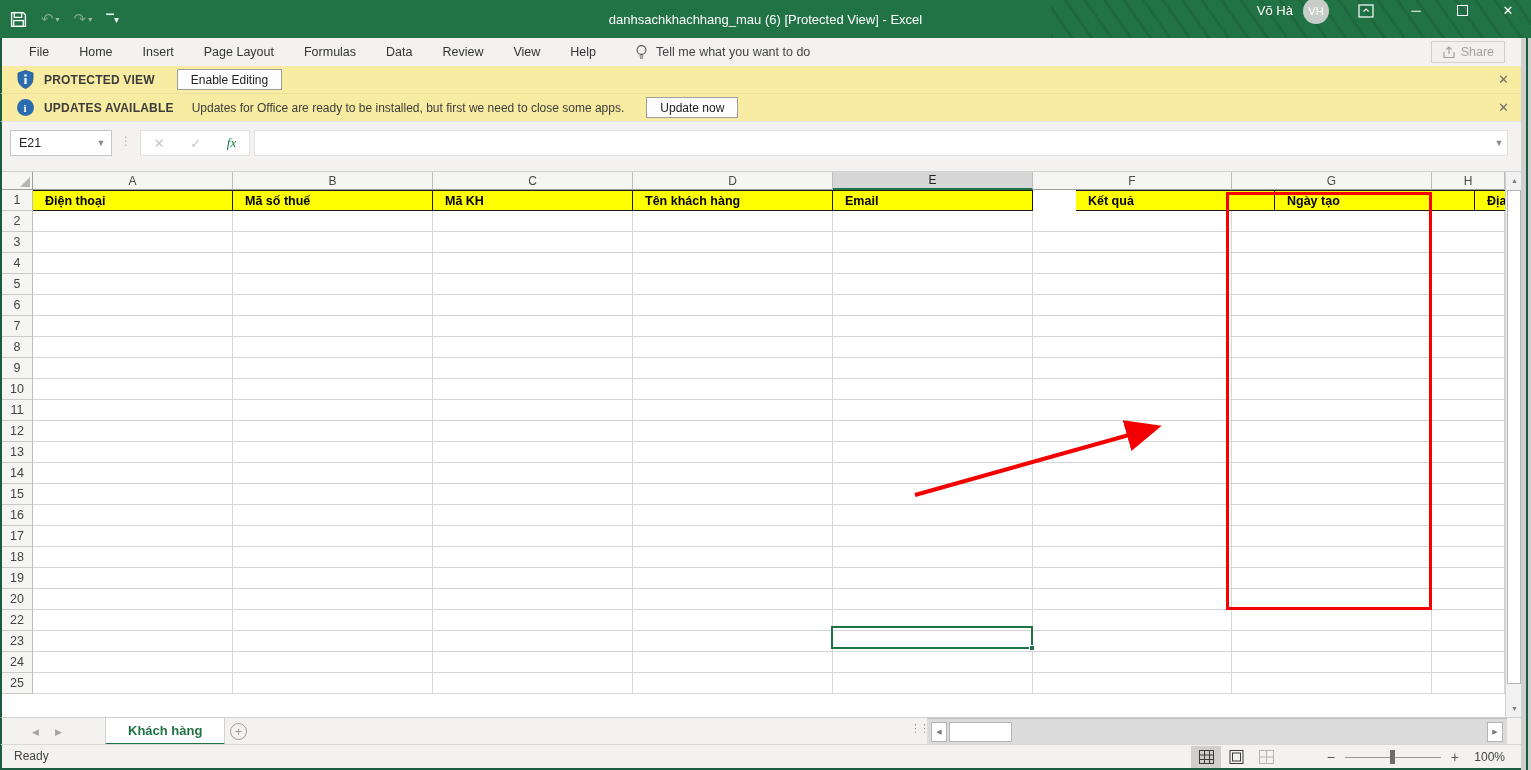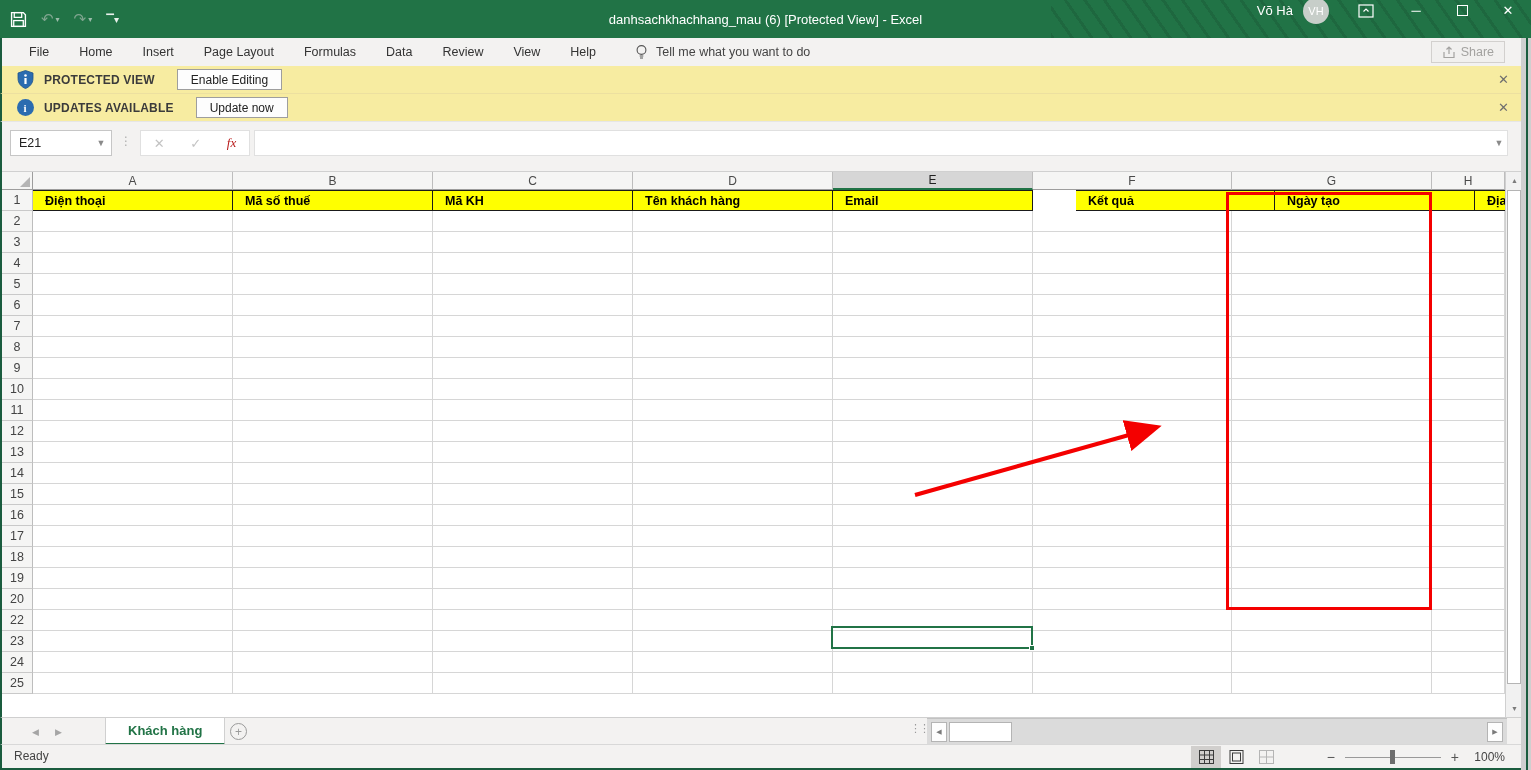--- a/index.html
+++ b/index.html
@@ -55,21 +55,21 @@
       border-left:2px solid #1a5c3e; }
   .namebox { position:absolute; left:8px; top:8px; width:102px; height:26px; background:#fff;
       border:1px solid #c6c6c6; font-size:12.5px; color:#222; display:flex; align-items:center; }
   .namebox .val { padding-left:8px; flex:1; }
   .namebox .dd { width:20px; color:#8a8a8a; font-size:9px; text-align:center; }
   .fx-sep { position:absolute; left:118px; top:12px; color:#b0b0b0; font-size:12px; letter-spacing:0; }
   .fxpanel { position:absolute; left:138px; top:8px; width:110px; height:26px; background:#fff;
       border:1px solid #e0e0e0; display:flex; align-items:center; justify-content:space-around; }
   .fxpanel .x { color:#c3c3c3; font-size:13px; }
   .fxpanel .ck { color:#c3c3c3; font-size:13px; }
-  .fxpanel .fx { color:#b91c1c; font-size:13px; font-style:italic;
+  .fxpanel .fx { color:#15803d; font-size:13px; font-style:italic;
       font-family:"Liberation Serif","DejaVu Serif",serif; }
   .fbar { position:absolute; left:252px; top:8px; width:1254px; height:26px; background:#fff;
       border:1px solid #e0e0e0; display:flex; align-items:center; }
   .fbar .val { flex:1; padding-left:6px; font-size:12.5px; color:#222; }
   .fbar .dd { width:16px; color:#8a8a8a; font-size:9px; text-align:center; }
 
   
   .gridwrap { position:absolute; left:0px; top:164px; width:1521px; height:553px; background:#fff;
       border-left:2px solid #1a5c3e; overflow:hidden; }
   .gridpad { position:absolute; left:0; top:0; width:1519px; height:8px; background:#f3f2f1;
@@ -223,20 +223,21 @@
     <span class="msg-label">PROTECTED VIEW</span>
     <span class="msg-btn">Enable Editing</span>
     <span class="msg-close">✕</span>
   </div>
 
   <div class="msgbar up">
     <span class="icon-wrap">
       <span class="info-circle">i</span>
     </span>
     <span class="msg-label">UPDATES AVAILABLE</span>
+    <span class="msg-text">Updates for Office are ready to be installed, but first we need to close some apps.</span>
     <span class="msg-btn">Update now</span>
     <span class="msg-close">✕</span>
   </div>
 
   <div class="formularow">
     <div class="namebox">
       <span class="val">E21</span>
       <span class="dd">▼</span>
     </div>
     <span class="fx-sep">⋮</span>

